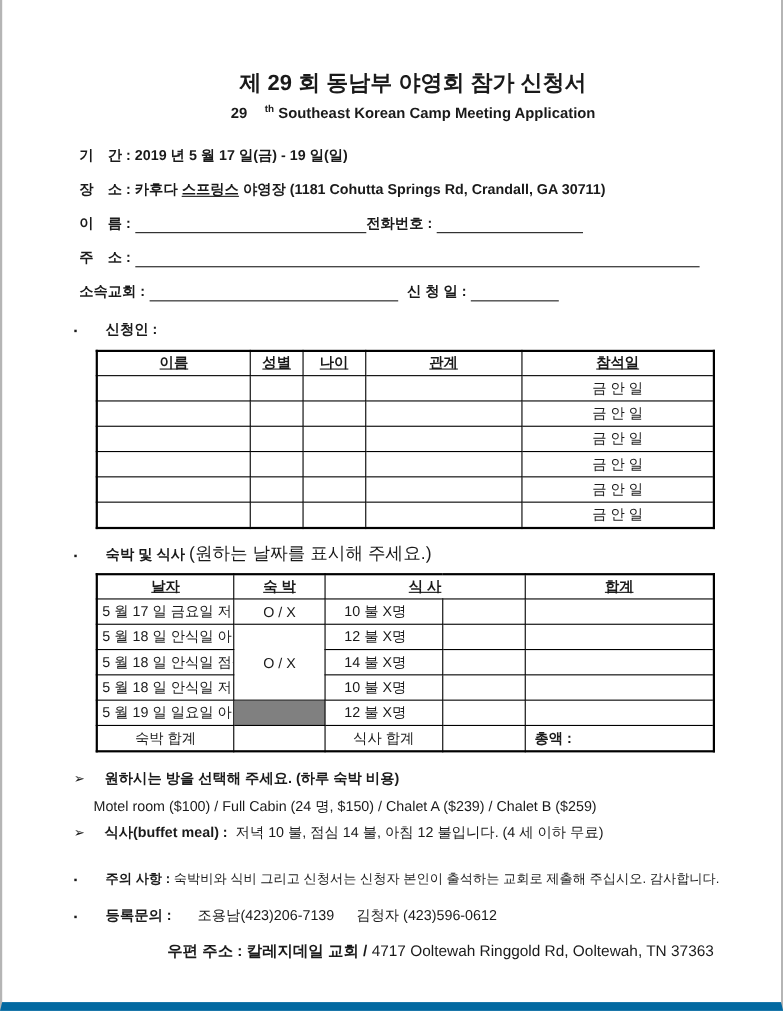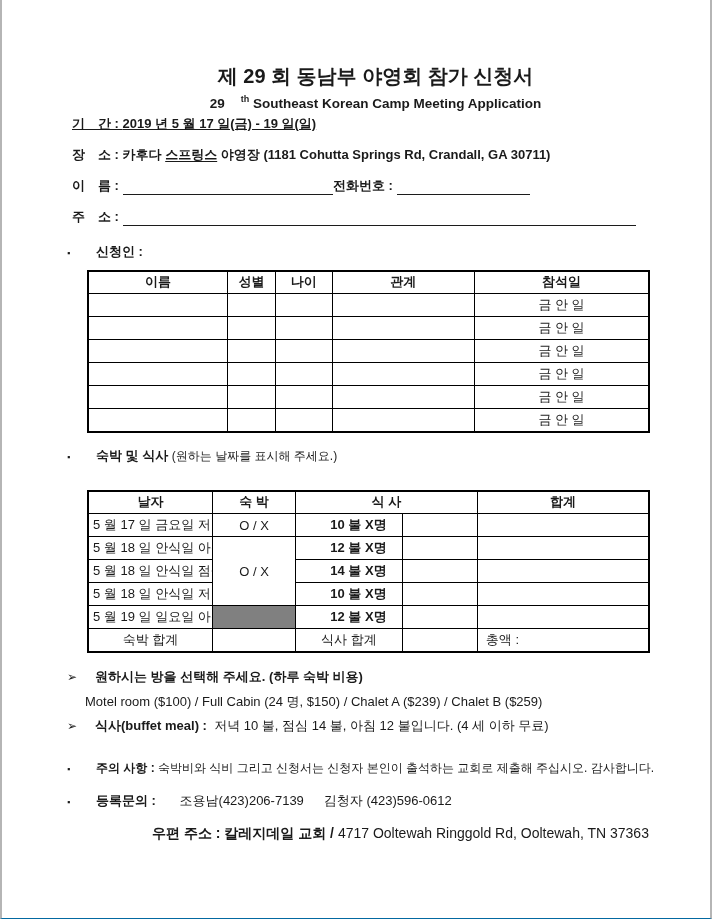--- a/index.html
+++ b/index.html
@@ -3,69 +3,69 @@
 <meta charset="utf-8">
 <style>
   * { box-sizing: border-box; }
   html,body { margin:0; padding:0; background:#fff; }
   .doc {
     position: relative;
     width: 712px; height: 919px;
     background: #fff;
     border-left: 2px solid #b5b5b5;
     border-right: 2px solid #b5b5b5;
-    border-bottom: 1px solid #0369a1;
+    border-bottom: 8px solid #0369a1;
     padding: 64px 26px 0 65px;
     font-family: "Liberation Sans", "DejaVu Sans", sans-serif;
     color: #1a1a1a;
     overflow: hidden;
   }
   .title { text-align:center; font-size:20px; font-weight:bold; line-height:24px; }
   .subtitle { text-align:center; font-size:13.5px; font-weight:bold; line-height:17px; margin-top:3px; }
   .subtitle sup { font-size:9px;margin-left:16px; }
 
   .row { display:flex; align-items:flex-end; line-height:18px; font-size:13px; margin-left:5px; }
-  .row.first { margin-top:3px;text-decoration:underline; }
+  .row.first { margin-top:20px; }
   .row + .row { margin-top:13px; }
   .lbl { font-weight:bold; white-space:pre; }
   .val { font-weight:bold; white-space:pre; }
   .uline { display:inline-block; border-bottom:1.5px solid #1c1c1c; height:15px; }
   .w-name { width:210px; margin-left:4px; }
   .lbl-phone { }
   .w-phone { width:133px; margin-left:4px; }
   .w-addr { flex:1; margin-left:4px; margin-right:48px; }
   .w-church { width:226px; margin-left:4px; }
   .lbl-apply { margin-left:8px; }
   .w-apply { width:80px; margin-left:4px; }
   .u { text-decoration: underline; text-underline-offset: 2px; }
 
   .bullet-row { display:flex; align-items:baseline; font-size:13px; line-height:17px; }
   .bullet { width:16px; font-size:9px; margin-right:13px; flex:none; }
   .arrow { width:16px; font-size:12px; margin-right:12px; flex:none; }
   .b-bold { font-weight:bold; }
-  .note-small { font-weight:normal; font-size:12px;text-align:right; }
+  .note-small { font-weight:normal; font-size:16px;text-align:right; }
 
   .mt-applicants { margin-top:17px; }
   .mt-lodging { margin-top:14px; }
   .mt-arrow1 { margin-top:15px; }
   .mt-motel { margin-top:7px; margin-left:18px; font-size:13px; line-height:17px; }
   .mt-arrow2 { margin-top:7px; }
   .mt-notice { margin-top:25px; white-space:nowrap; font-size:12px; }
   .mt-contact { margin-top:14px; }
   .mt-mail { margin-top:14px; margin-left:85px; font-size:14px; line-height:17px; }
   .mail-bold { font-weight:bold; white-space:pre; }
 
   table { border-collapse:collapse; table-layout:fixed; width:563px; margin-left:20px; font-size:13px; }
   .tbl { margin-top:8px; border:2px solid #000; }
-  .tbl2 { margin-top:24px; }
+  .tbl2 { margin-top:7px; }
   th, td { border:1.5px solid #000; height:23px; padding:0 4px; text-align:center; vertical-align:middle; overflow:hidden; white-space:nowrap; }
-  th { font-weight:bold; }
+  th { font-weight:bold;text-decoration:underline; }
   .c-meal { padding:0 15px 0 17px; }
-  .c-meal .meal-inner { display:flex; justify-content:flex-end;font-weight:bold; }
-  .grand { text-align:left; font-weight:normal; padding-left:8px; }
+  .c-meal .meal-inner { display:flex; justify-content:flex-start; }
+  .grand { text-align:left; font-weight:bold; padding-left:8px; }
   .contact-name { margin-left:20px; white-space:pre; }
 </style>
 </head>
 <body>
 
 <div class="doc">
 
   <div class="title">제 29 회 동남부 야영회 참가 신청서</div>
   <div class="subtitle"><span>29</span><sup>th</sup><span> Southeast Korean Camp Meeting Application</span></div>
 
@@ -86,20 +86,26 @@
     <span class="uline w-name"></span>
     <span class="lbl lbl-phone">전화번호 :</span>
     <span class="uline w-phone"></span>
   </div>
 
   <div class="row">
     <span class="lbl">주　소 :</span>
     <span class="uline w-addr"></span>
   </div>
 
+  <div class="row">
+    <span class="lbl">소속교회 :</span>
+    <span class="uline w-church"></span>
+    <span class="lbl lbl-apply">신 청 일 :</span>
+    <span class="uline w-apply"></span>
+  </div>
 
   <div class="bullet-row mt-applicants">
     <span class="bullet">▪</span>
     <span class="b-bold">신청인 :</span>
   </div>
 
   <table class="tbl">
     <colgroup>
         <col style="width:24.9%">
         <col style="width:8.5%">

